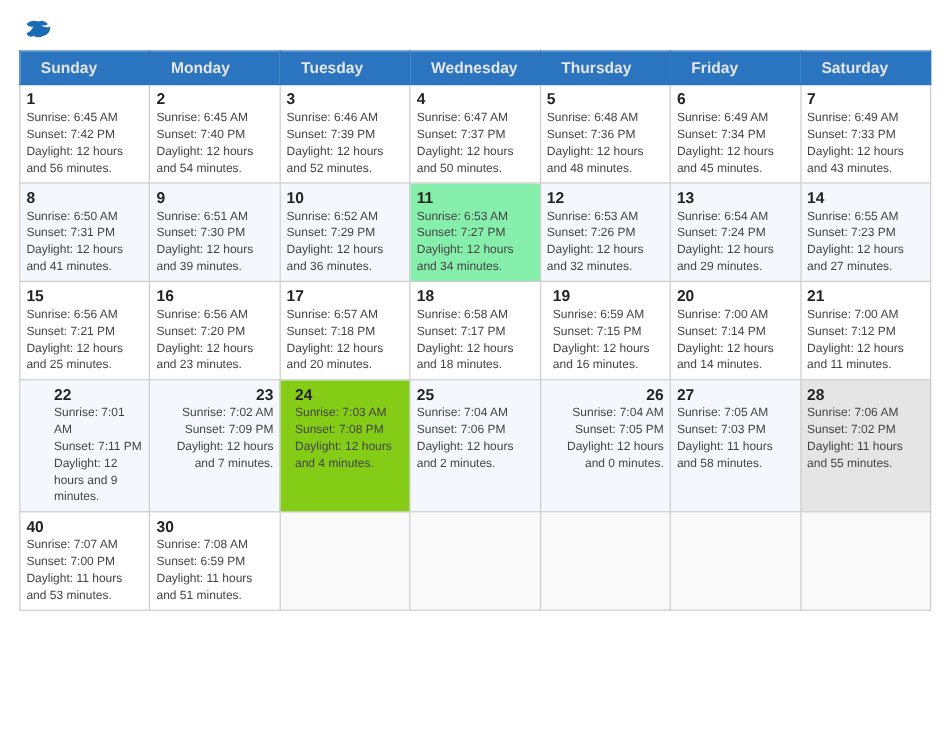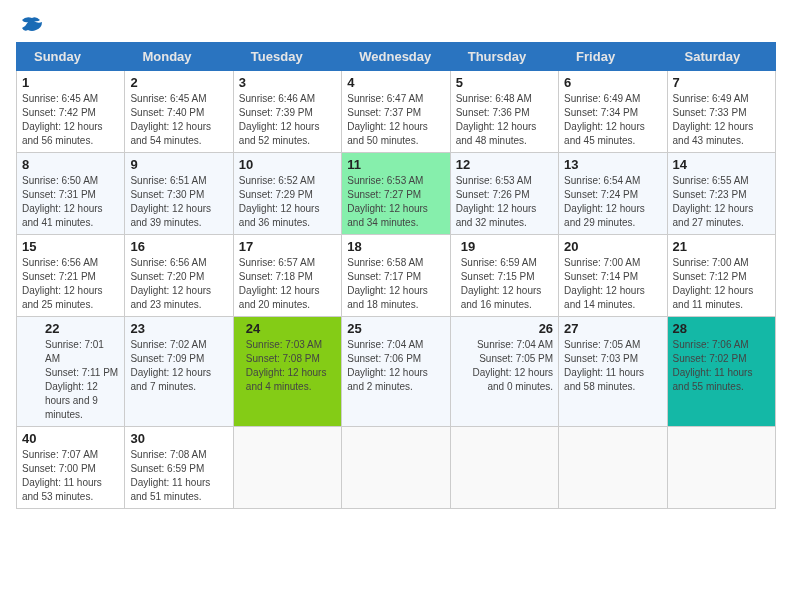--- a/index.html
+++ b/index.html
@@ -288,21 +288,21 @@
       </tr>
       <tr>
         <td style="background: rgb(244, 248, 253); padding-left: 28px;">
         <span class="day-number">22</span>
         <div class="day-info">
           Sunrise: 7:01 AM<br>
           Sunset: 7:11 PM<br>
           Daylight: 12 hours and 9 minutes.
         </div>
       </td>
-        <td style="background: rgb(244, 248, 253);">
+        <td style="background: rgb(244, 248, 253); text-align: right;">
         <span class="day-number">23</span>
         <div class="day-info">
           Sunrise: 7:02 AM<br>
           Sunset: 7:09 PM<br>
           Daylight: 12 hours and 7 minutes.
         </div>
       </td>
         <td style="background: #84cc16; padding-left: 12px;">
         <span class="day-number">24</span>
         <div class="day-info">
@@ -328,21 +328,21 @@
         </div>
       </td>
         <td style="background: rgb(244, 248, 253);">
         <span class="day-number">27</span>
         <div class="day-info">
           Sunrise: 7:05 AM<br>
           Sunset: 7:03 PM<br>
           Daylight: 11 hours and 58 minutes.
         </div>
       </td>
-        <td style="background: #14b8a6;">
+        <td style="background: #e5e5e5;">
         <span class="day-number">28</span>
         <div class="day-info">
           Sunrise: 7:06 AM<br>
           Sunset: 7:02 PM<br>
           Daylight: 11 hours and 55 minutes.
         </div>
       </td>
       </tr>
       <tr>
         <td style="background: rgb(255, 255, 255);">

